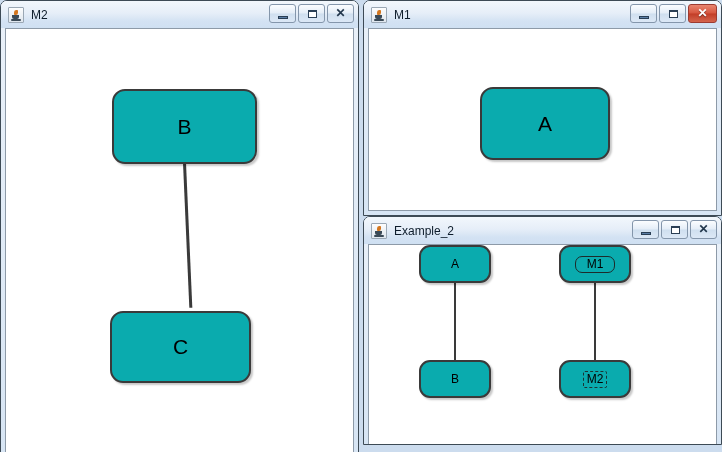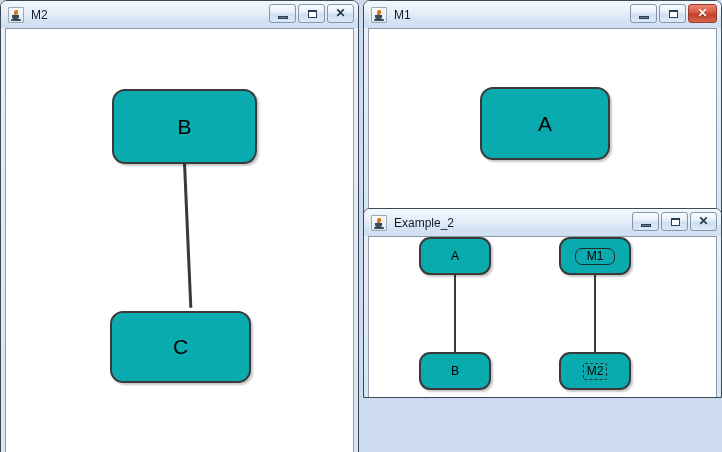--- a/index.html
+++ b/index.html
@@ -257,21 +257,21 @@
       </div>
 
       <div class="canvas">
         <div class="node big" style="left:111px; top:58px; width:130px; height:73px;">
           <span class="lbl">A</span>
         </div>
       </div>
     </div>
   </div>
 
-  <div class="window" style="left:363px; top:208px; width:359px; height:190px;">
+  <div class="window" style="left:363px; top:216px; width:359px; height:229px;">
     <div class="win-frame">
       <div class="titlebar">
         <div class="title-left">
           <span class="java-icon">
             <span class="steam"></span>
               <span class="cup"></span>
               <span class="saucer"></span>
           </span>
           <span class="title-text">Example_2</span>
         </div>

